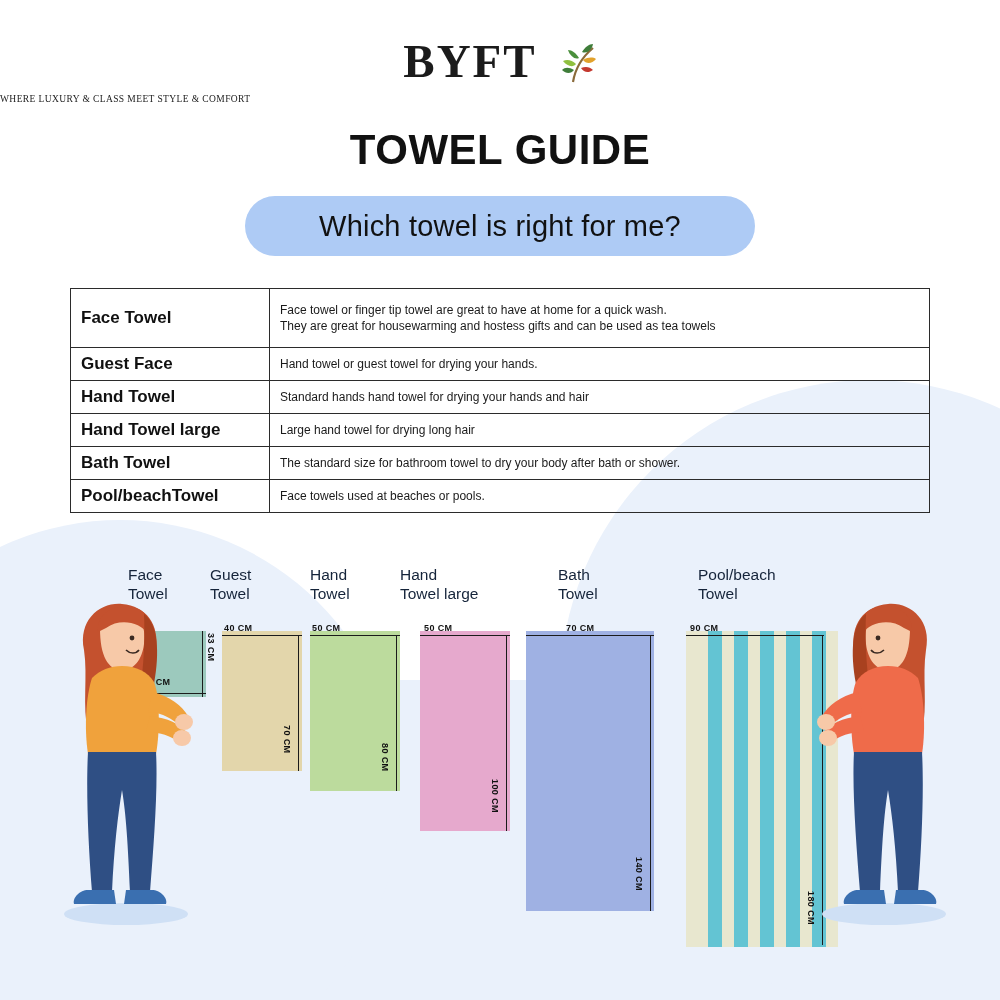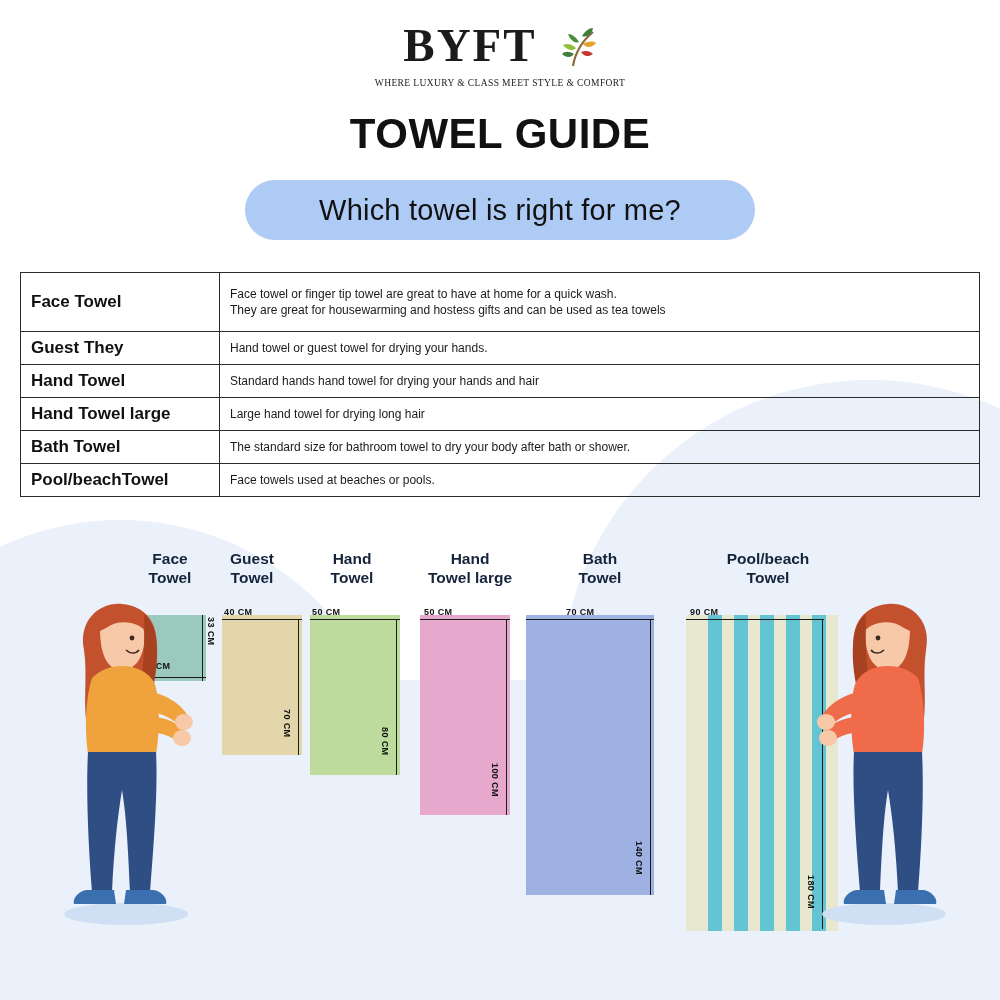--- a/index.html
+++ b/index.html
@@ -57,22 +57,21 @@
     top: 560px;
     width: 1000px;
     height: 120px;
     background: #ffffff;
     z-index: 0;
   }
   .content { position: relative; z-index: 2; }
 
   
   .brand {
-    text-align: center;
-    padding-top: 22px;
+    padding-top: 38px;
   }
   .brand-row {
     display: flex;
     align-items: flex-start;
     justify-content: center;
     gap: 6px;
   }
   .brand-name {
     font-family: "Liberation Serif", serif;
     font-size: 47px;
@@ -111,21 +110,21 @@
   }
   .pill-text {
     font-size: 29px;
     color: #111111;
     letter-spacing: 0.2px;
   }
 
   
   .table {
     margin: 32px auto 0 auto;
-    width: 960px;
+    width: 860px;
     border: 1px solid #2b2b2b;
     border-collapse: collapse;
   }
   .table tr { }
   .table td {
     border: 1px solid #2b2b2b;
     vertical-align: middle;
     padding: 6px 10px;
   }
   .col-name {
@@ -143,23 +142,22 @@
   .row-tall td { height: 46px; }
 
   
   .chart {
     position: relative;
     margin-top: 34px;
     height: 400px;
   }
   .towel-label {
     position: absolute;
-    text-align: center;
     font-size: 15.5px;
-    font-weight: bold;
+    font-weight: normal;
     color: #15243a;
     line-height: 1.25;
   }
   .towel-rect {
     position: absolute;
     box-sizing: border-box;
   }
   .dim-h, .dim-v {
     position: absolute;
     color: #111111;
@@ -231,21 +229,21 @@
     <table class="table">
       <tbody>
           <tr class="row-tall">
         <td class="col-name">Face Towel</td>
         <td class="col-desc">
           <span style="white-space:pre-line;">Face towel or finger tip towel are great to have at home for a quick wash.
 They are great for housewarming and hostess gifts and can be used as tea towels</span>
         </td>
       </tr>
       <tr>
-        <td class="col-name">Guest They</td>
+        <td class="col-name">Guest Face</td>
         <td class="col-desc">Hand towel or guest towel for drying your hands.</td>
       </tr>
       <tr>
         <td class="col-name">Hand Towel</td>
         <td class="col-desc"> Standard hands hand towel for drying your hands and hair</td>
       </tr>
       <tr>
         <td class="col-name">Hand Towel large</td>
         <td class="col-desc">Large hand towel for drying long hair</td>
       </tr>

